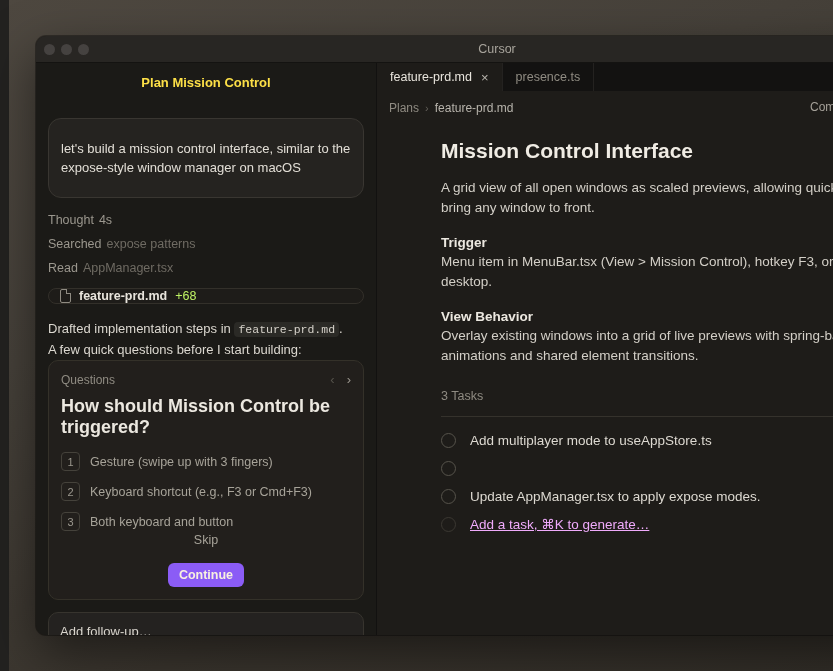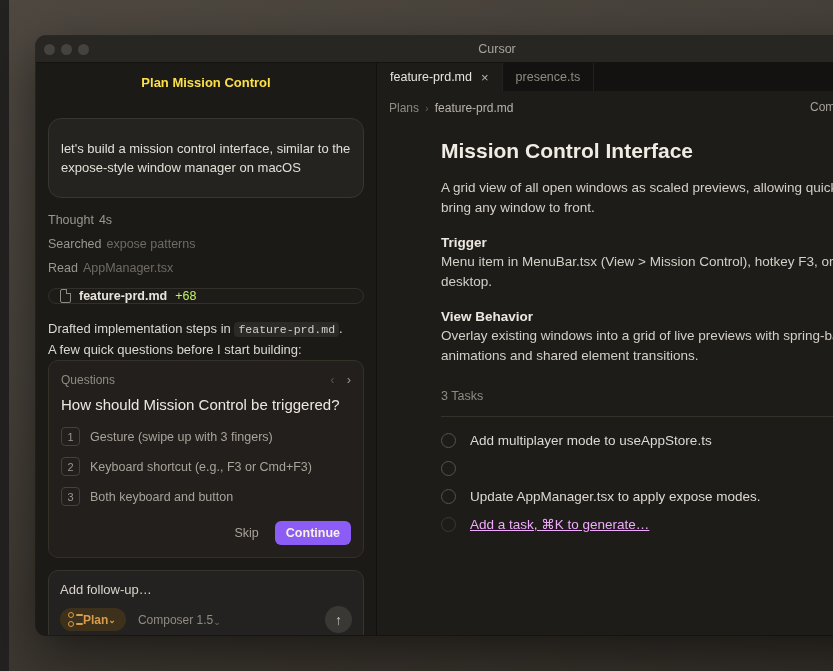--- a/index.html
+++ b/index.html
@@ -62,29 +62,29 @@
   .spacer { flex:1; }
 
   .q-card {
     background:#221f1c; border:1px solid #343129; border-radius:10px; padding:11px 12px 12px;
   }
   .q-head { display:flex; align-items:center; justify-content:space-between; }
   .q-label { font-size:12px; color:#8f8b82; }
   .q-nav { display:flex; gap:12px; font-size:13px; }
   .q-nav .prev { color:#55524b; cursor:pointer; }
   .q-nav .next { color:#9b978e; cursor:pointer; }
-  .q-question { margin-top:9px; font-size:15px; font-weight:normal; color:#ece8e0; }
+  .q-question { margin-top:9px; font-size:18px; font-weight:bold; color:#ece8e0; }
   .q-opts { margin-top:12px; display:flex; flex-direction:column; gap:7px; }
   .q-opt { display:flex; align-items:center; gap:10px; padding:2px 0; cursor:pointer; }
   .q-key {
     width:19px; height:19px; border:1px solid #45423b; border-radius:4px;
     display:flex; align-items:center; justify-content:center; font-size:11px; color:#9b978e;
   }
   .q-opt-label { font-size:12.5px; color:#a7a399; }
-  .q-actions { margin-top:13px; display:flex; justify-content:flex-end; align-items:center; gap:16px; }
+  .q-actions { display:flex; justify-content:flex-end; align-items:center; gap:16px;flex-direction:column; }
   .skip-btn { font-size:12.5px; color:#a7a399; cursor:pointer; }
   .continue-btn {
     border:none; border-radius:6px; padding:5px 11px; font-size:12.5px; font-weight:bold;
     color:#f8f0e0; cursor:pointer; font-family:"Liberation Sans", sans-serif;
   }
 
   .followup {
     margin-top:12px; margin-bottom:10px; background:#242220; border:1px solid #37342e;
     border-radius:10px; padding:11px 11px 10px;
   }

